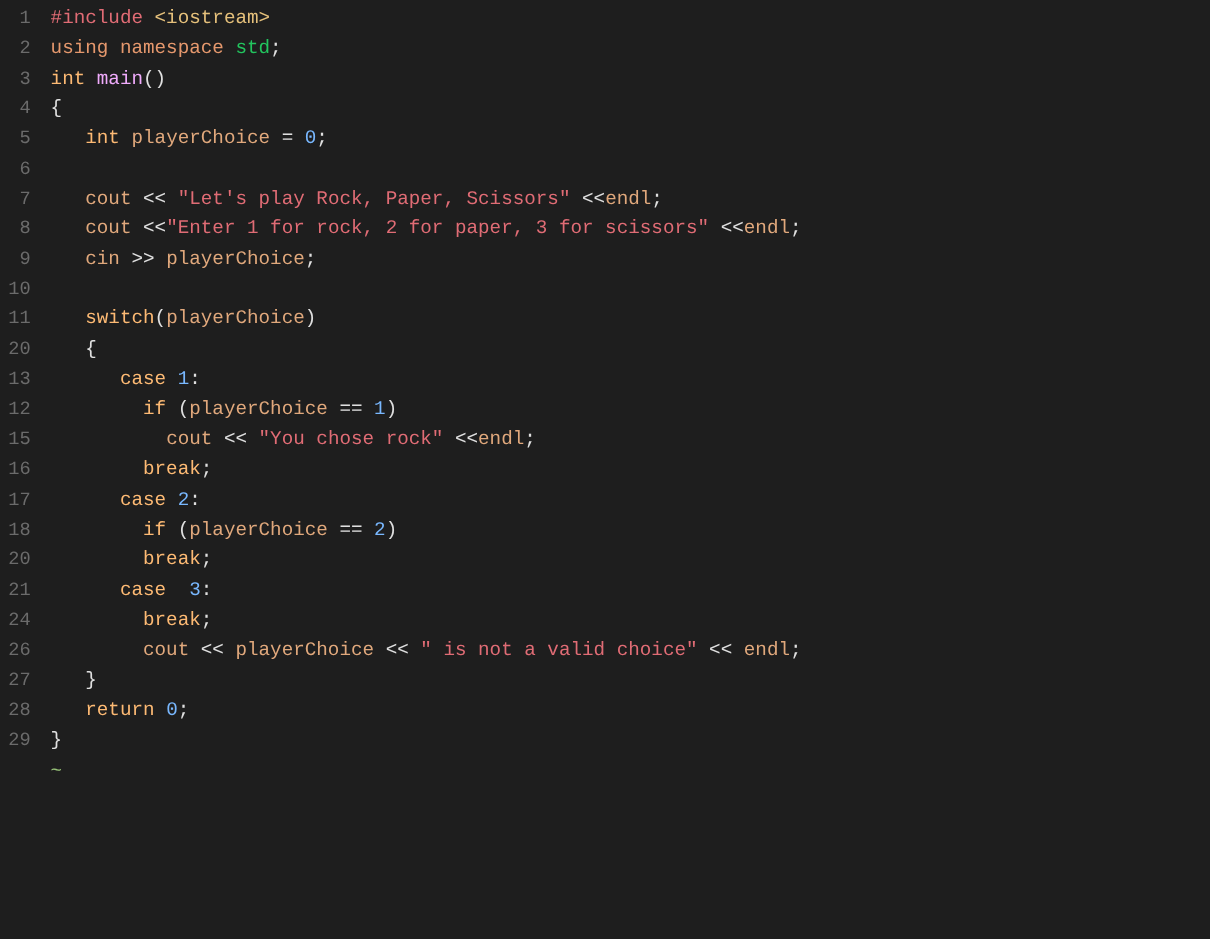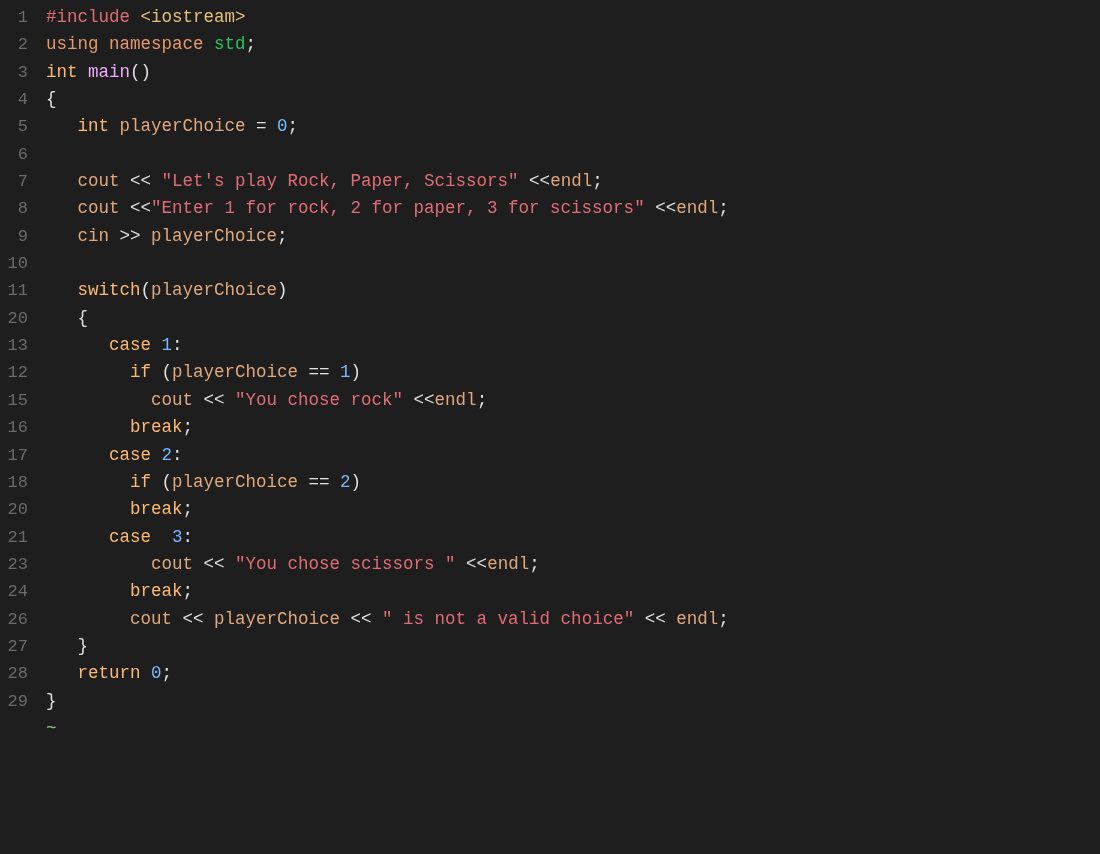--- a/index.html
+++ b/index.html
@@ -144,24 +144,20 @@
     </div>
     <div class="code-line">
       <span class="line-number">20</span>
       <span class="line-content"><span class="c-white">        </span><span class="c-orange">break</span><span class="c-white">;</span></span>
     </div>
     <div class="code-line">
       <span class="line-number">21</span>
       <span class="line-content"><span class="c-white">      </span><span class="c-orange">case  </span><span class="c-number-blue">3</span><span class="c-white">:</span></span>
     </div>
     <div class="code-line">
-      <span class="line-number">23</span>
-      <span class="line-content"><span class="c-white">          </span><span class="c-var">cout</span><span class="c-white"> &lt;&lt; </span><span class="c-string-red">"You chose scissors "</span><span class="c-white"> &lt;&lt;</span><span class="c-var">endl</span><span class="c-white">;</span></span>
-    </div>
-    <div class="code-line">
       <span class="line-number">24</span>
       <span class="line-content"><span class="c-white">        </span><span class="c-orange">break</span><span class="c-white">;</span></span>
     </div>
     <div class="code-line">
       <span class="line-number">26</span>
       <span class="line-content"><span class="c-white">        </span><span class="c-var">cout</span><span class="c-white"> &lt;&lt; </span><span class="c-var">playerChoice</span><span class="c-white"> &lt;&lt; </span><span class="c-string-red">" is not a valid choice"</span><span class="c-white"> &lt;&lt; </span><span class="c-var">endl</span><span class="c-white">;</span></span>
     </div>
     <div class="code-line">
       <span class="line-number">27</span>
       <span class="line-content"><span class="c-white">   </span><span class="c-white">}</span></span>

